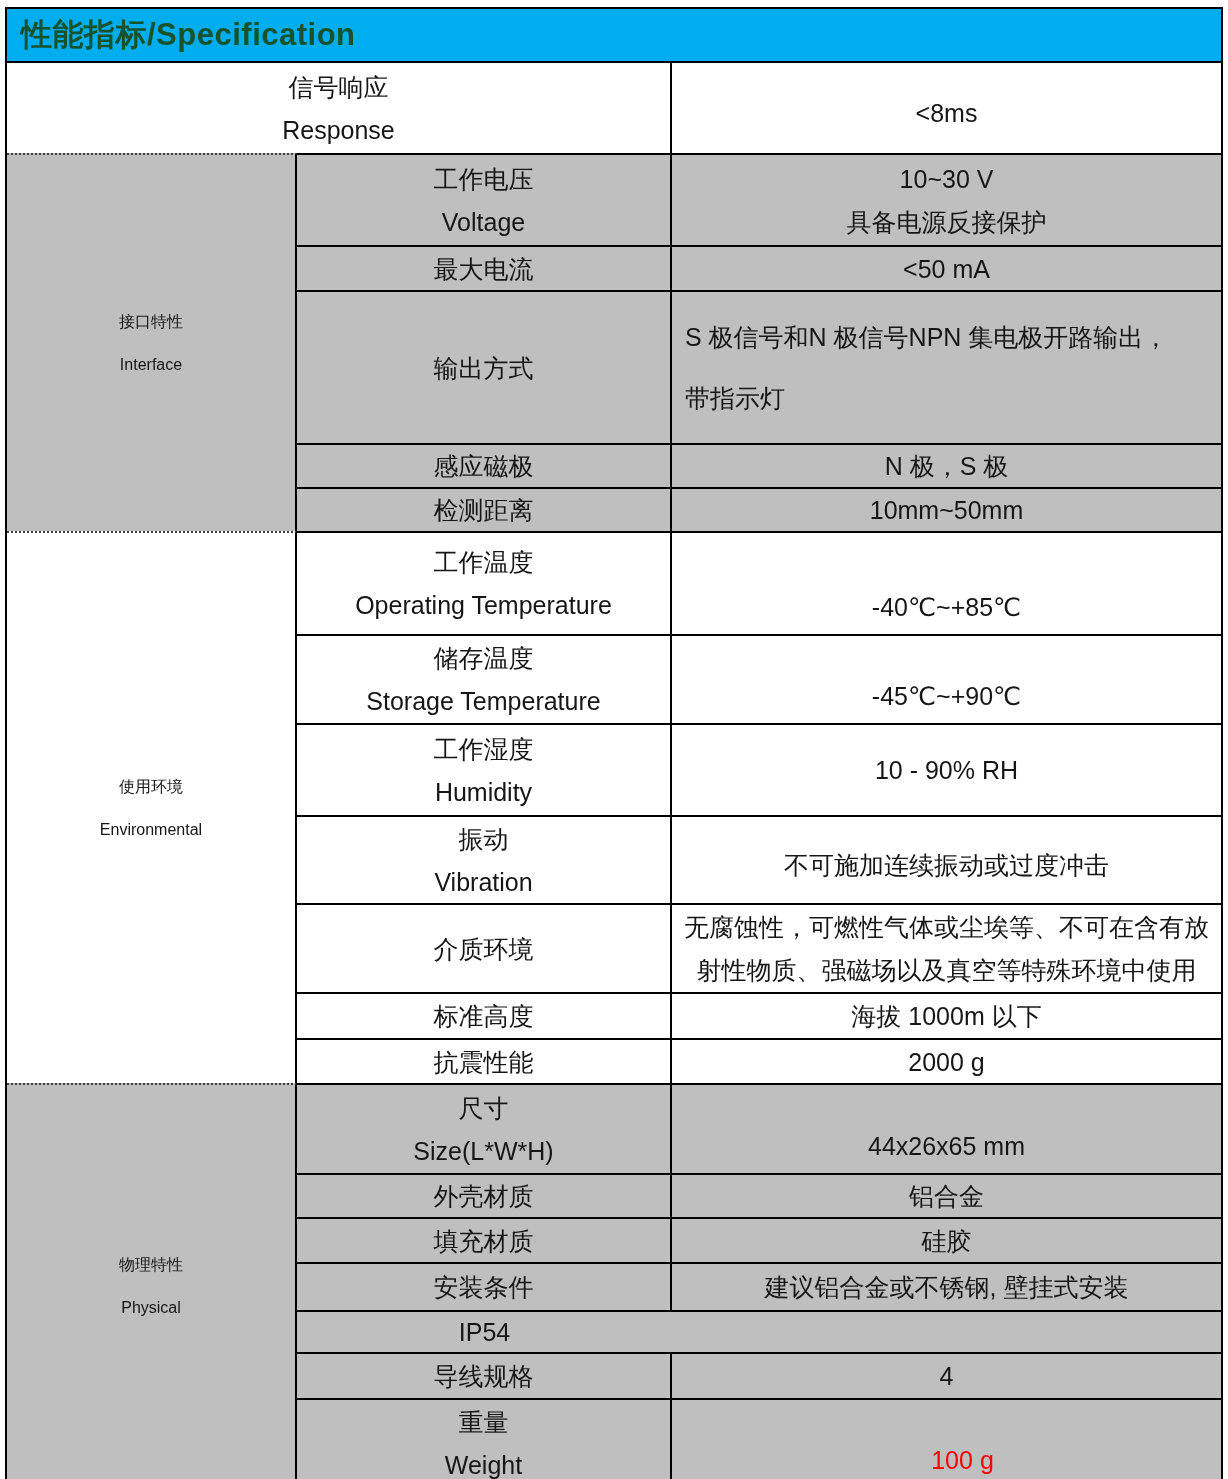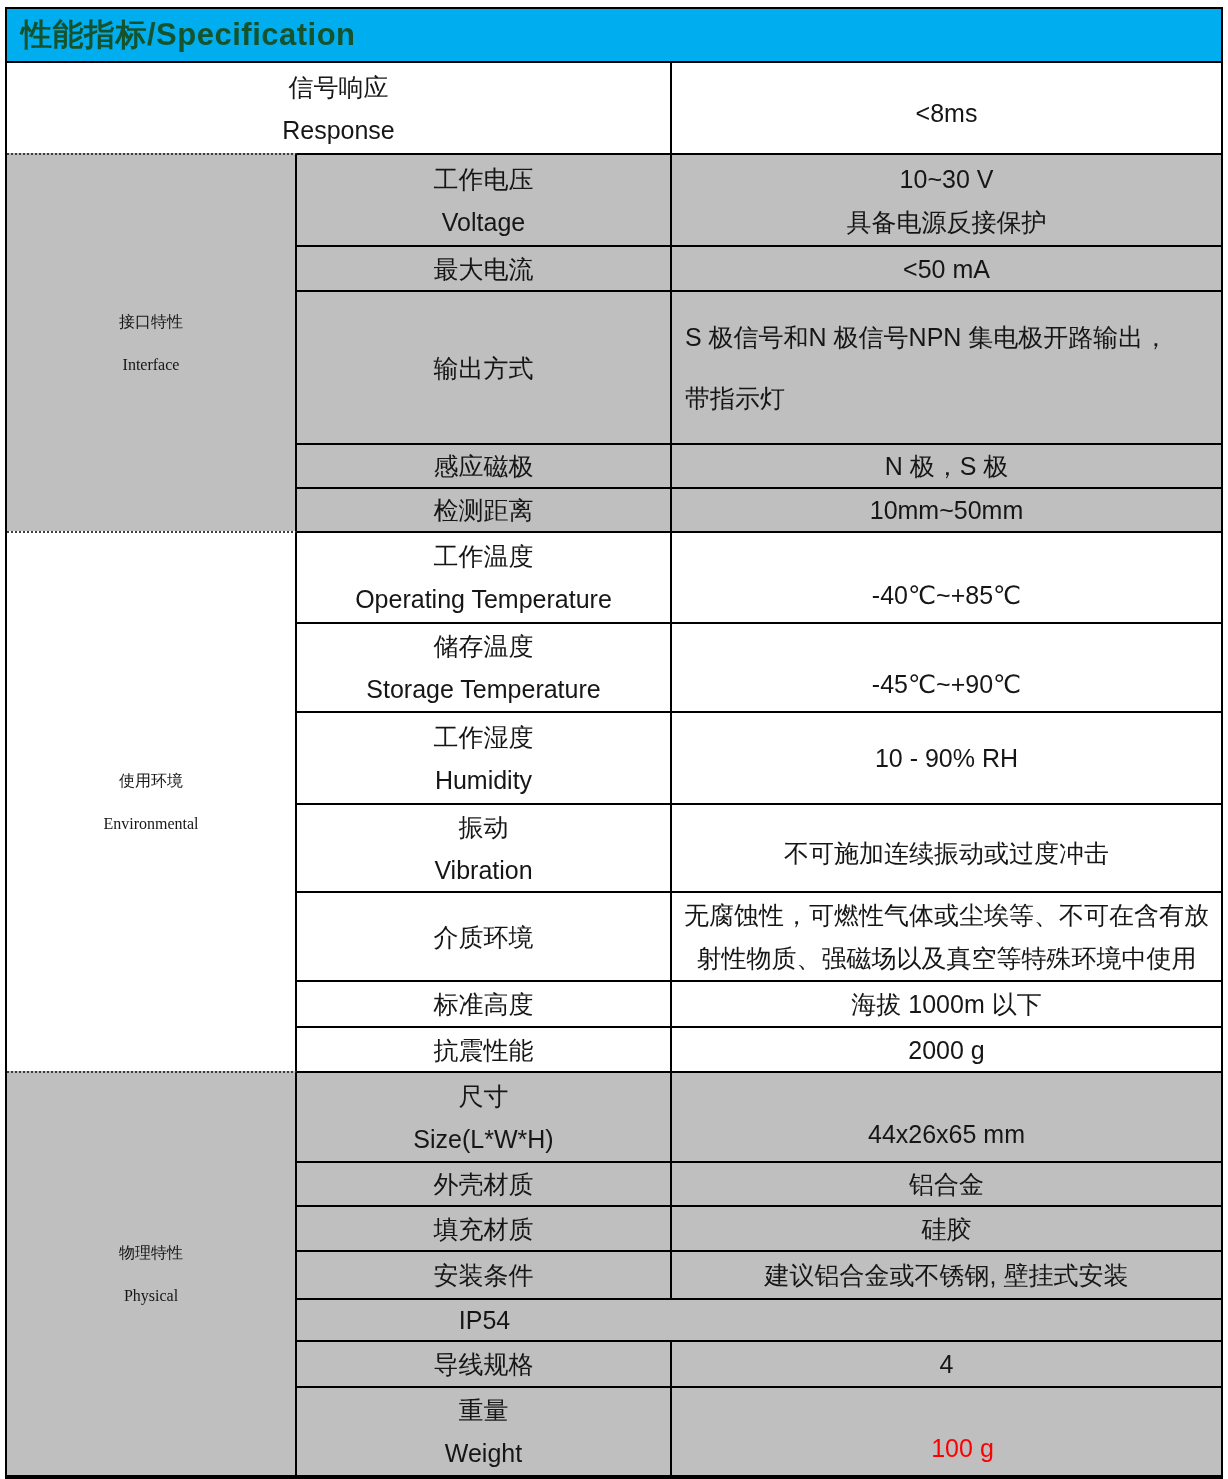--- a/index.html
+++ b/index.html
@@ -32,21 +32,21 @@
 
   .row{display:grid;border-top:2px solid var(--line);box-sizing:border-box;}
   .row.response{grid-template-columns:665px 1fr;border-top:0;}
 
   .group{display:grid;grid-template-columns:290px 1fr;box-sizing:border-box;}
   .group.gray{background:var(--gray);}
   .glabel{
     border-top:2px dotted #3c3c3c;
     border-right:2px solid var(--line);
     display:flex;flex-direction:column;justify-content:center;align-items:center;
-    gap:13px;box-sizing:border-box;font-family:Liberation Serif, serif;
+    gap:13px;box-sizing:border-box;
   }
   .grows .row{grid-template-columns:375px 1fr;}
 
   .cell{
     display:flex;flex-direction:column;align-items:center;justify-content:center;
     font-size:25px;box-sizing:border-box;overflow:hidden;
   }
   .lcell{border-right:2px solid var(--line);}
   .line{line-height:30px;white-space:nowrap;}
   .two{gap:13px;}
@@ -134,21 +134,21 @@
     </div>
   </div>
 
   <div class="group">
     <div class="glabel">
       <div class="line">使用环境</div>
       <div class="line">Environmental</div>
     </div>
     <div class="grows">
 
-      <div class="row" style="height:91px">
+      <div class="row" style="height:103px">
         <div class="cell lcell two">
           <div class="line">工作温度</div>
           <div class="line">Operating Temperature</div>
         </div>
         <div class="cell v-bottom">
           <div class="line">-40℃~+85℃</div>
         </div>
       </div>
 
       <div class="row" style="height:89px">

